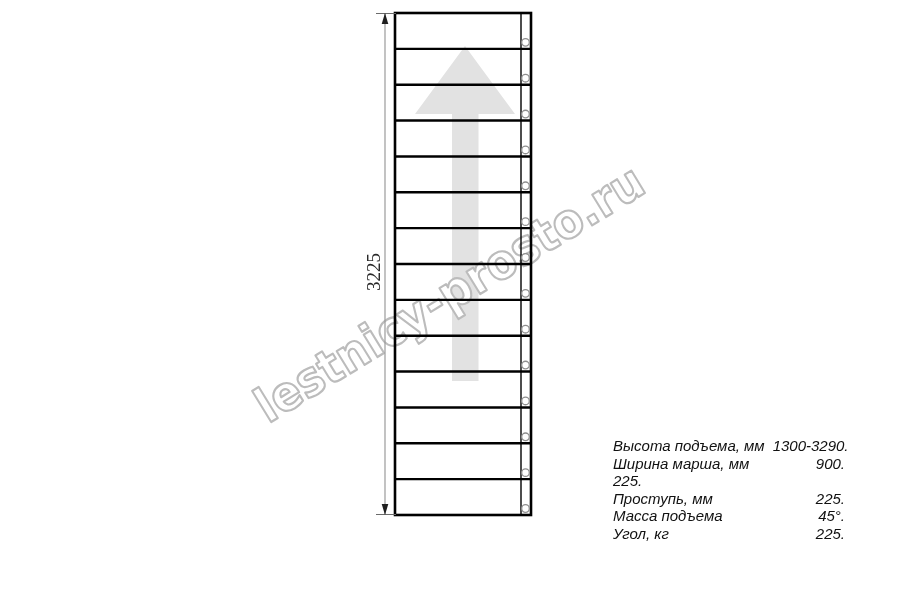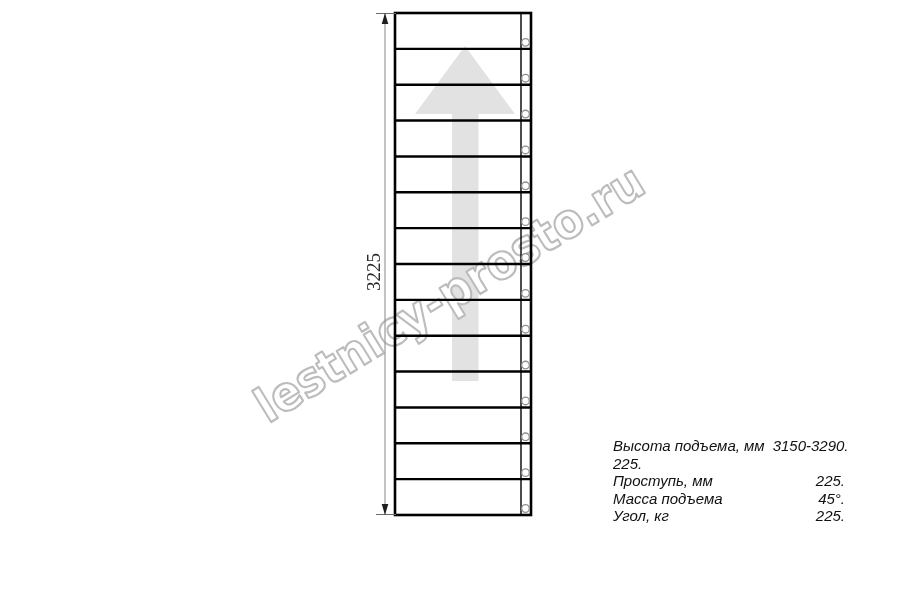--- a/index.html
+++ b/index.html
@@ -110,21 +110,25 @@
       <line class="dimline" x1="385" y1="14" x2="385" y2="514"></line>
       <polygon class="dimarrow" points="385,13 381.7,24 388.3,24"></polygon>
       <polygon class="dimarrow" points="385,515 381.7,504 388.3,504"></polygon>
       <text class="dimtext" transform="translate(380,272) rotate(-90)" text-anchor="middle">3225</text>
     </g>
   </svg>
 
   <div class="specs" id="specs-table">
       <div class="spec-row">
         <span class="spec-label">Высота подъема, мм</span>
-        <span class="spec-value">3150-3290.</span>
+        <span class="spec-value">1300-3290.</span>
+      </div>
+      <div class="spec-row">
+        <span class="spec-label">Ширина марша, мм</span>
+        <span class="spec-value">900.</span>
       </div>
       <div class="spec-row">
         <span class="spec-value">225.</span>
       </div>
       <div class="spec-row">
         <span class="spec-label">Проступь, мм</span>
         <span class="spec-value">225.</span>
       </div>
       <div class="spec-row">
         <span class="spec-label">Масса подъема</span>

